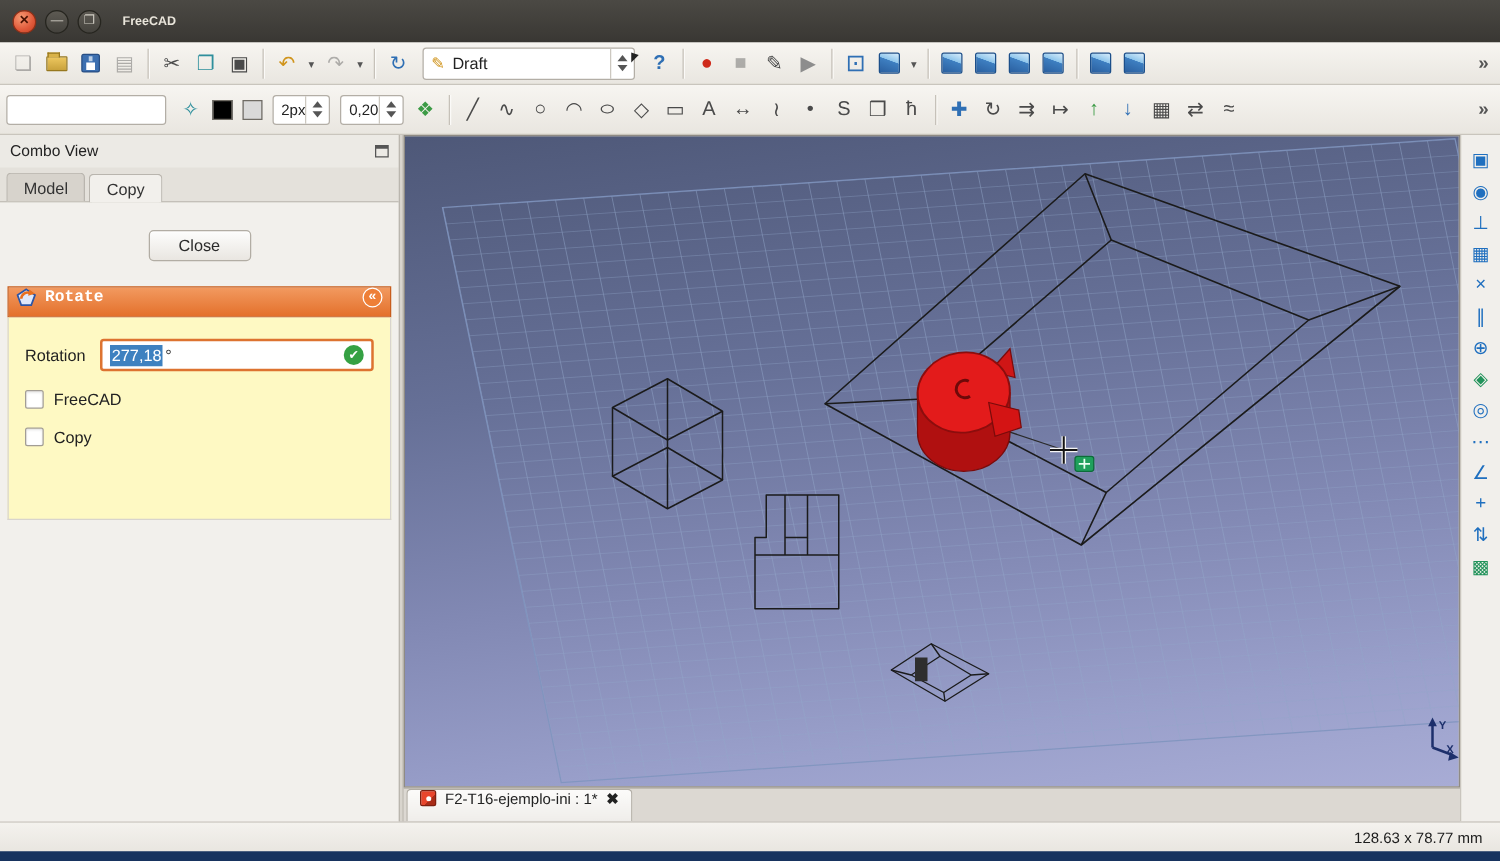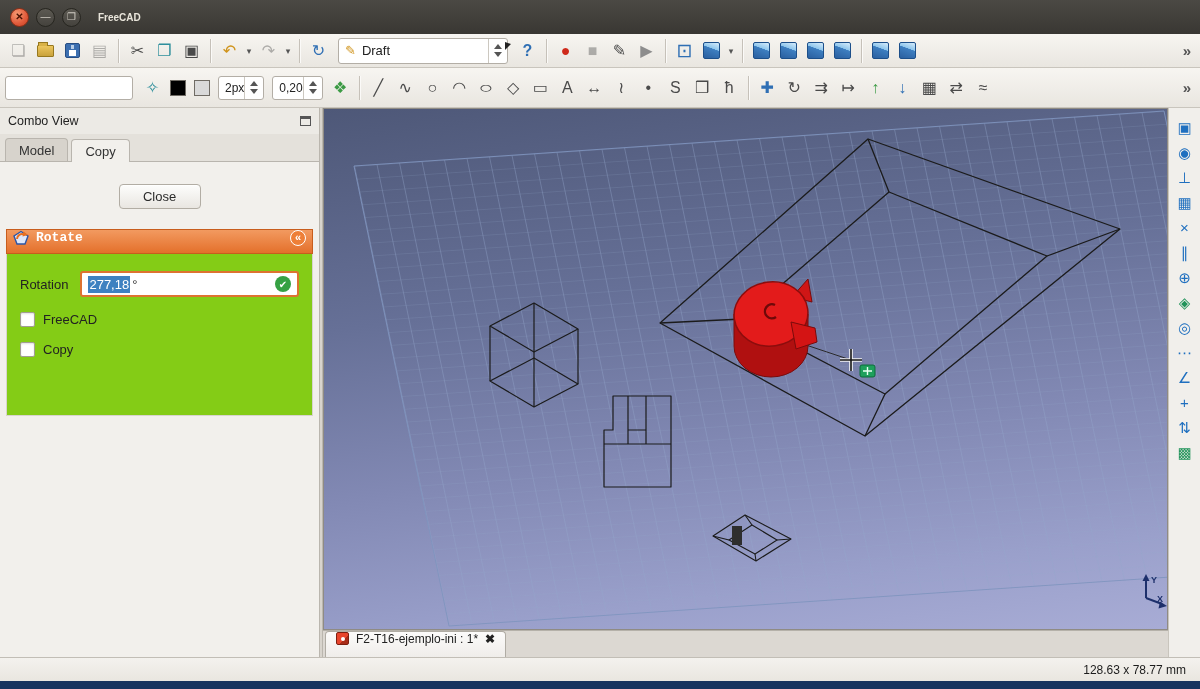--- a/index.html
+++ b/index.html
@@ -87,21 +87,21 @@
   .panel-body { flex:1; background:#f2f0ec; padding-top:22px; }
   .btn { display:block; margin:0 auto; width:82px; height:25px; font-size:13px; color:#2b2b2b;
     background:linear-gradient(#fdfdfc,#e9e6e1); border:1px solid #b2ada4; border-radius:4px;
     text-align:center; line-height:23px; box-shadow:0 1px 0 rgba(255,255,255,.8) inset; }
   .task-header { margin:20px 6px 0; height:25px; display:flex; align-items:flex-start; gap:7px;
     padding:0 6px; background:linear-gradient(#f29a60,#e4702b); border:1px solid #c85d1d;
     color:#fff; font-weight:bold; font-size:13px;font-family:Liberation Mono, monospace; }
   .task-badge { margin-left:auto; width:16px; height:16px; border-radius:50%;
     background:#ee7f37; border:1px solid #fff; color:#fff; font-size:11px; font-weight:bold;
     display:flex; align-items:center; justify-content:center; line-height:1; }
-  .task-body { margin:0 6px; background:#84cc16; border:1px solid #d8d4cd; border-top:none;
+  .task-body { margin:0 6px; background:#fef9c3; border:1px solid #d8d4cd; border-top:none;
     padding:17px 13px 16px; min-height:162px; }
   .rot-row { display:flex; align-items:center; gap:12px; }
   .rot-label { font-size:13px; color:#222; }
   .rot-field { flex:1; height:26px; border:2px solid #dd7330; border-radius:3px;
     background:#fff; display:flex; align-items:center; padding:0 6px; font-size:13px; }
   .sel { background:#3e81c0; color:#fff; padding:1px 1px; }
   .unit { color:#333; margin-left:2px; }
   .check-ok { margin-left:auto; width:16px; height:16px; border-radius:50%; background:#35a143;
     color:#fff; font-size:10px; display:flex; align-items:center; justify-content:center; }
   .cb-row { display:flex; align-items:center; gap:8px; margin-top:15px; font-size:13px; color:#222; }

